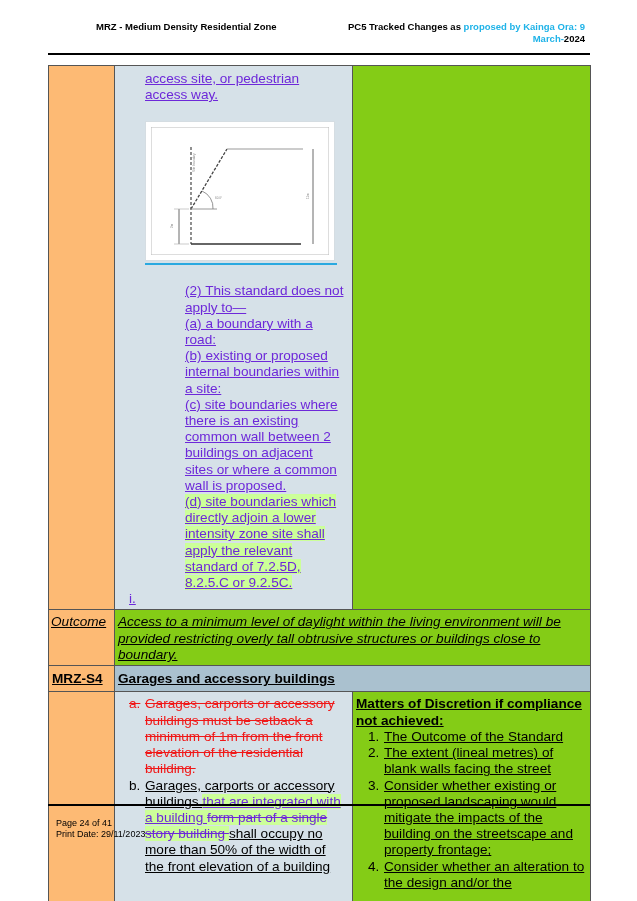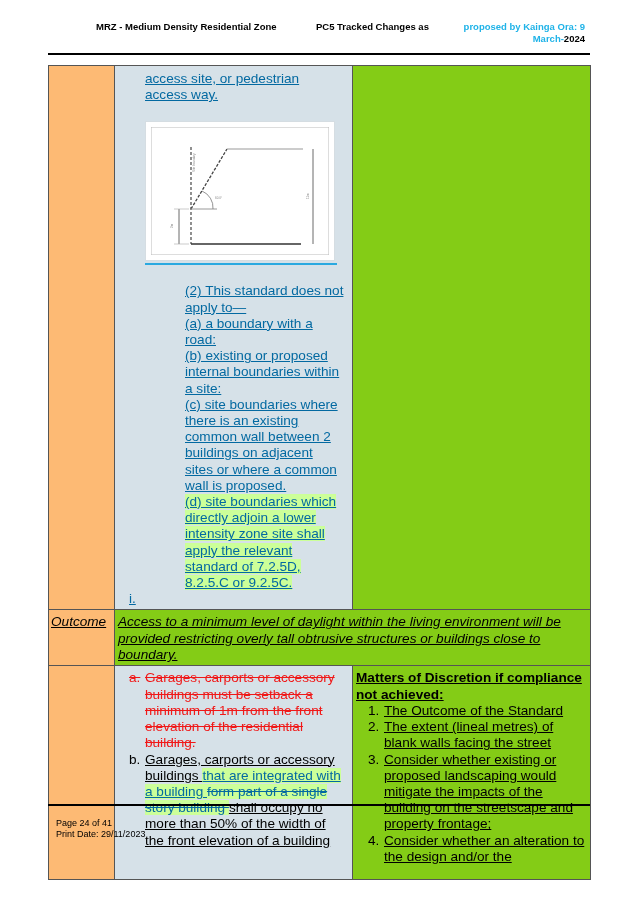--- a/index.html
+++ b/index.html
@@ -1,31 +1,31 @@
 <!DOCTYPE html>
 <html><head>
 <meta charset="utf-8">
 <style>
   html, body { margin: 0; padding: 0; background: #ffffff; }
   body { width: 637px; height: 901px; position: relative; overflow: hidden;
          font-family: "Liberation Sans", sans-serif; color: #000; }
   .hdr-left { position: absolute; left: 56px; top: 21px; font-size: 9.5px; font-weight: bold; margin-left: 40px; }
   .hdr-right { position: absolute; right: 52px; top: 21px; font-size: 9.5px; font-weight: bold; text-align: right; line-height: 12px; }
-  .ins { color: #1fb3e8; margin-left: 32px; }
+  .ins { color: #1fb3e8; }
   .hdr-rule { position: absolute; left: 48px; top: 53px; width: 542px; height: 2px; background: #000; }
 
   table.std { position: absolute; left: 48px; top: 65px; width: 542px; border-collapse: collapse; table-layout: fixed; }
   table.std td { border: 1px solid #555; vertical-align: top; padding: 0; }
   col.c1 { width: 66px; } col.c2 { width: 238px; } col.c3 { width: 238px; }
   td.side { background: #fdba74; }
   td.mid { background: #d6e1e8; }
   td.right { background: #84cc16; }
   td.hdrrow { background: #aac1cf; }
 
-  .blue { color: #0369a1; text-decoration: underline; }
+  .blue { color: #6d28d9; text-decoration: underline; }
   .hl { background: #ccff99; }
   .strike { text-decoration: line-through; }
   .red { color: #f01818; }
   .u { text-decoration: underline; }
 
   .mid-text { font-size: 13.6px; line-height: 16.2px; padding: 4px 8px 0 30px; }
   .fig-box { margin: 18px 0 0 30px; width: 190px; height: 140px; background: #fff; border: 1px solid #d5dde2; box-sizing: border-box; padding: 5px; position: relative; }
   .fig-line { width: 192px; height: 2px; background: #2aa9e0; margin: 2px 0 0 30px; }
   .li-row { display: flex; }
   .li-mark { width: 16px; flex: none; }
@@ -100,20 +100,28 @@
 
   <tr>
     <td class="side">
           <div class="outcome-label">Outcome</div>
         </td>
     <td class="right" colspan="2">
           <div class="outcome-text">Access to a minimum level of daylight within the living environment will be provided restricting overly tall obtrusive structures or buildings close to boundary.</div>
         </td>
   </tr>
 
+  <tr>
+    <td class="side">
+          <div class="s4-label">MRZ-S4</div>
+        </td>
+    <td class="hdrrow" colspan="2">
+          <div class="s4-title">Garages and accessory buildings</div>
+        </td>
+  </tr>
 
   <tr style="height:197px;">
     <td class="side"></td>
     <td class="mid">
       <div class="garages">
         <div class="li-row red strike">
           <span class="li-mark">a.</span>
           <span>Garages, carports or accessory buildings must be setback a minimum of 1m from the front elevation of the residential building.</span>
         </div>
         <div class="li-row">

